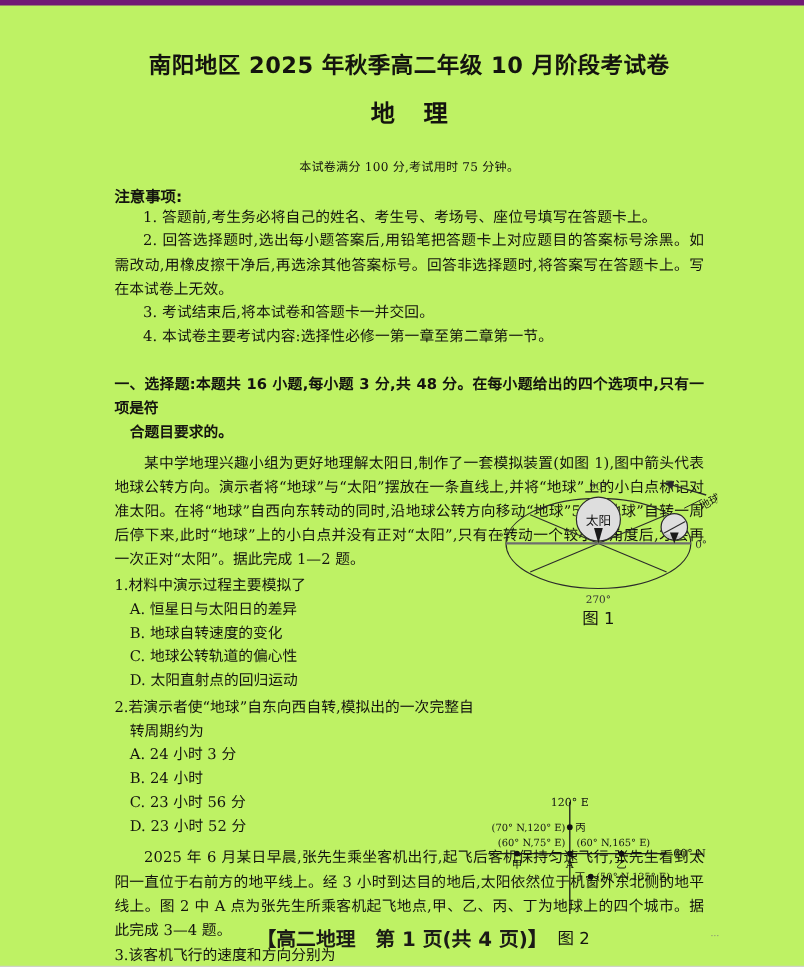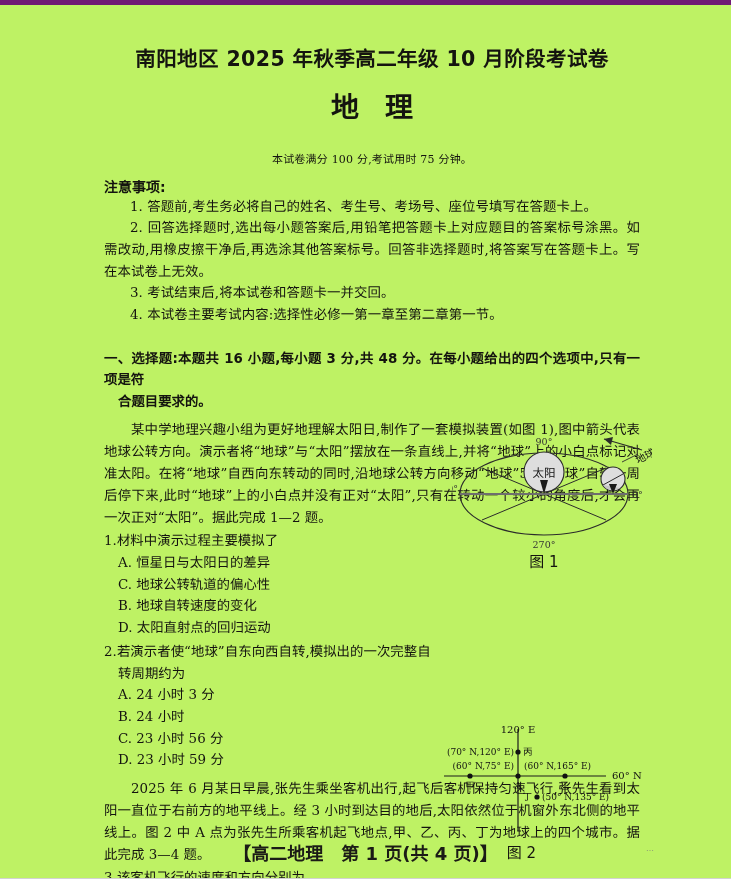--- a/index.html
+++ b/index.html
@@ -33,21 +33,21 @@
     font-size: 20.5px;
     letter-spacing: 0.4px;
     text-align: center;
     margin-top: 42px;
     line-height: 1.25;
     white-space: nowrap;
   }
   .doc-subject {
     font-family: "DejaVu Sans", "Liberation Sans", sans-serif;
     font-weight: bold;
-    font-size: 28px;
+    font-size: 22px;
     text-align: center;
     margin-top: 12px;
     letter-spacing: 26px;
     text-indent: 26px;
   }
   .exam-meta {
     text-align: center;
     font-size: 11px;
     margin-top: 25px;
     letter-spacing: 0.2px;
@@ -185,36 +185,36 @@
     </div>
 
     <div class="passage">某中学地理兴趣小组为更好地理解太阳日,制作了一套模拟装置(如图 1),图中箭头代表地球公转方向。演示者将“地球”与“太阳”摆放在一条直线上,并将“地球”上的小白点标记对准太阳。在将“地球”自西向东转动的同时,沿地球公转方向移动“地球”59′,“地球”自转一周后停下来,此时“地球”上的小白点并没有正对“太阳”,只有在转动一个较小的角度后,才会再一次正对“太阳”。据此完成 1—2 题。</div>
 
     <div class="block">
       <div class="q-stem">
         <span>1.</span><span>材料中演示过程主要模拟了</span>
       </div>
       <ul class="opts">
         <li>A. 恒星日与太阳日的差异</li>
+        <li>B. 地球自转速度的变化</li>
         <li>C. 地球公转轨道的偏心性</li>
-        <li>B. 地球自转速度的变化</li>
         <li>D. 太阳直射点的回归运动</li>
       </ul>
     </div>
 
     <div class="block">
       <div class="q-stem">
         <span>2.</span><span>若演示者使“地球”自东向西自转,模拟出的一次完整自</span>
         <span class="wrap">转周期约为</span>
       </div>
       <ul class="opts two-col">
         <li>A. 24 小时 3 分</li>
         <li>B. 24 小时</li>
         <li>C. 23 小时 56 分</li>
-        <li>D. 23 小时 59 分</li>
+        <li>D. 23 小时 52 分</li>
       </ul>
     </div>
 
     <div class="passage">2025 年 6 月某日早晨,张先生乘坐客机出行,起飞后客机保持匀速飞行,张先生看到太阳一直位于右前方的地平线上。经 3 小时到达目的地后,太阳依然位于机窗外东北侧的地平线上。图 2 中 A 点为张先生所乘客机起飞地点,甲、乙、丙、丁为地球上的四个城市。据此完成 3—4 题。</div>
 
     <div class="block">
       <div class="q-stem">
         <span>3.</span><span>该客机飞行的速度和方向分别为</span>
       </div>
       <ul class="opts">

